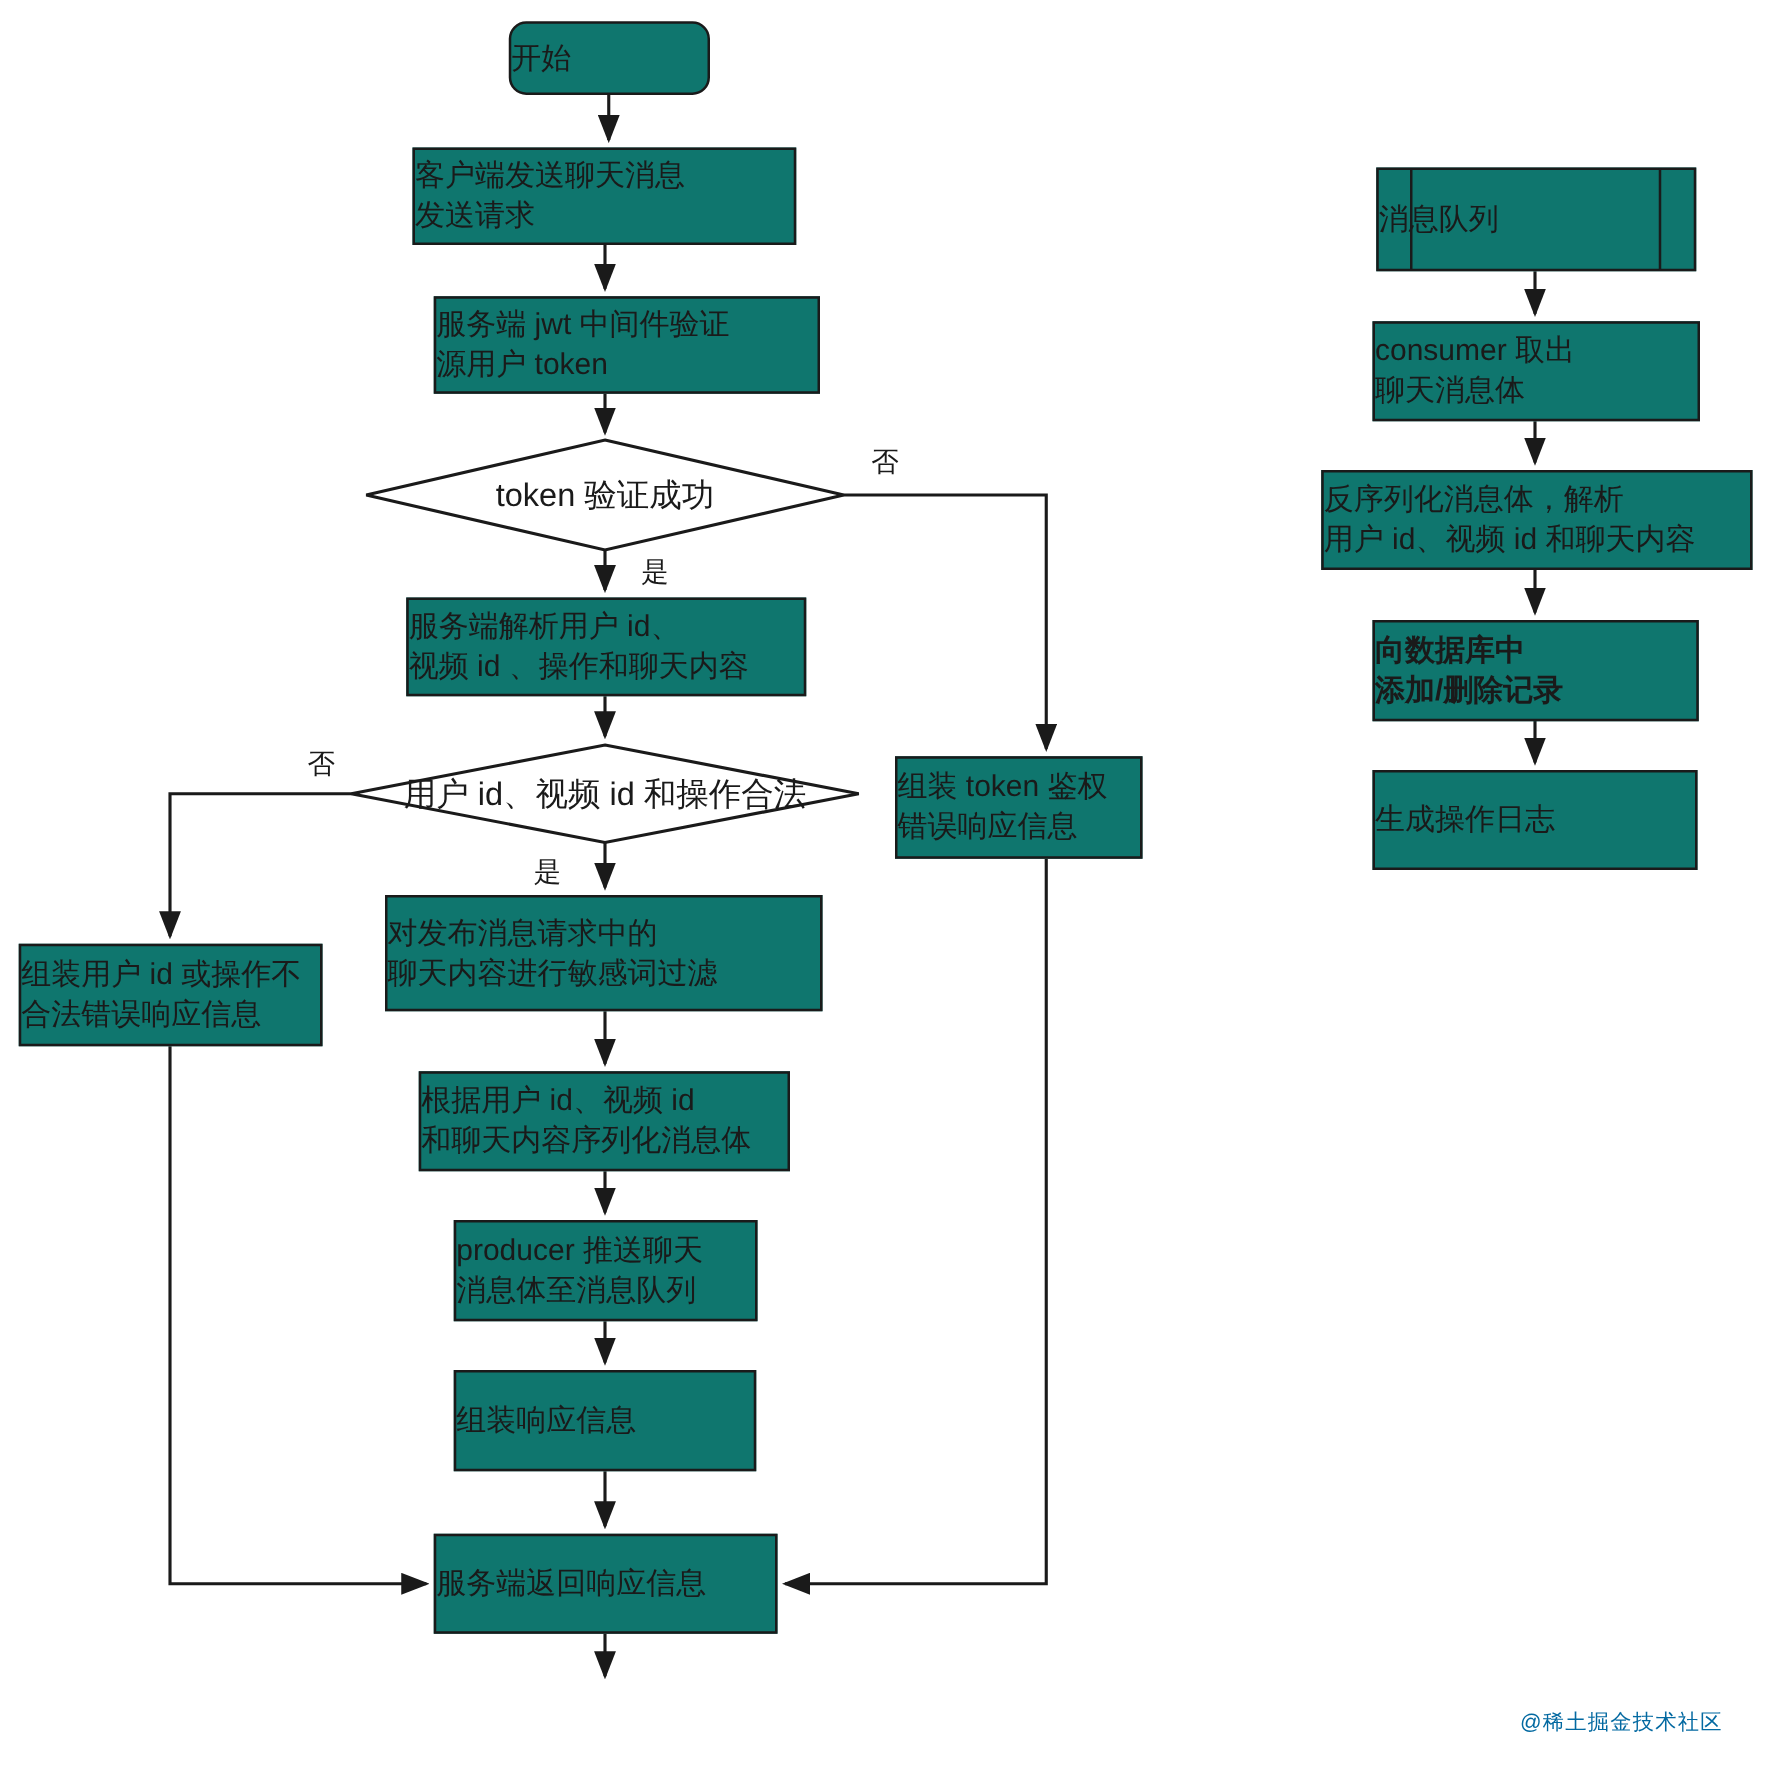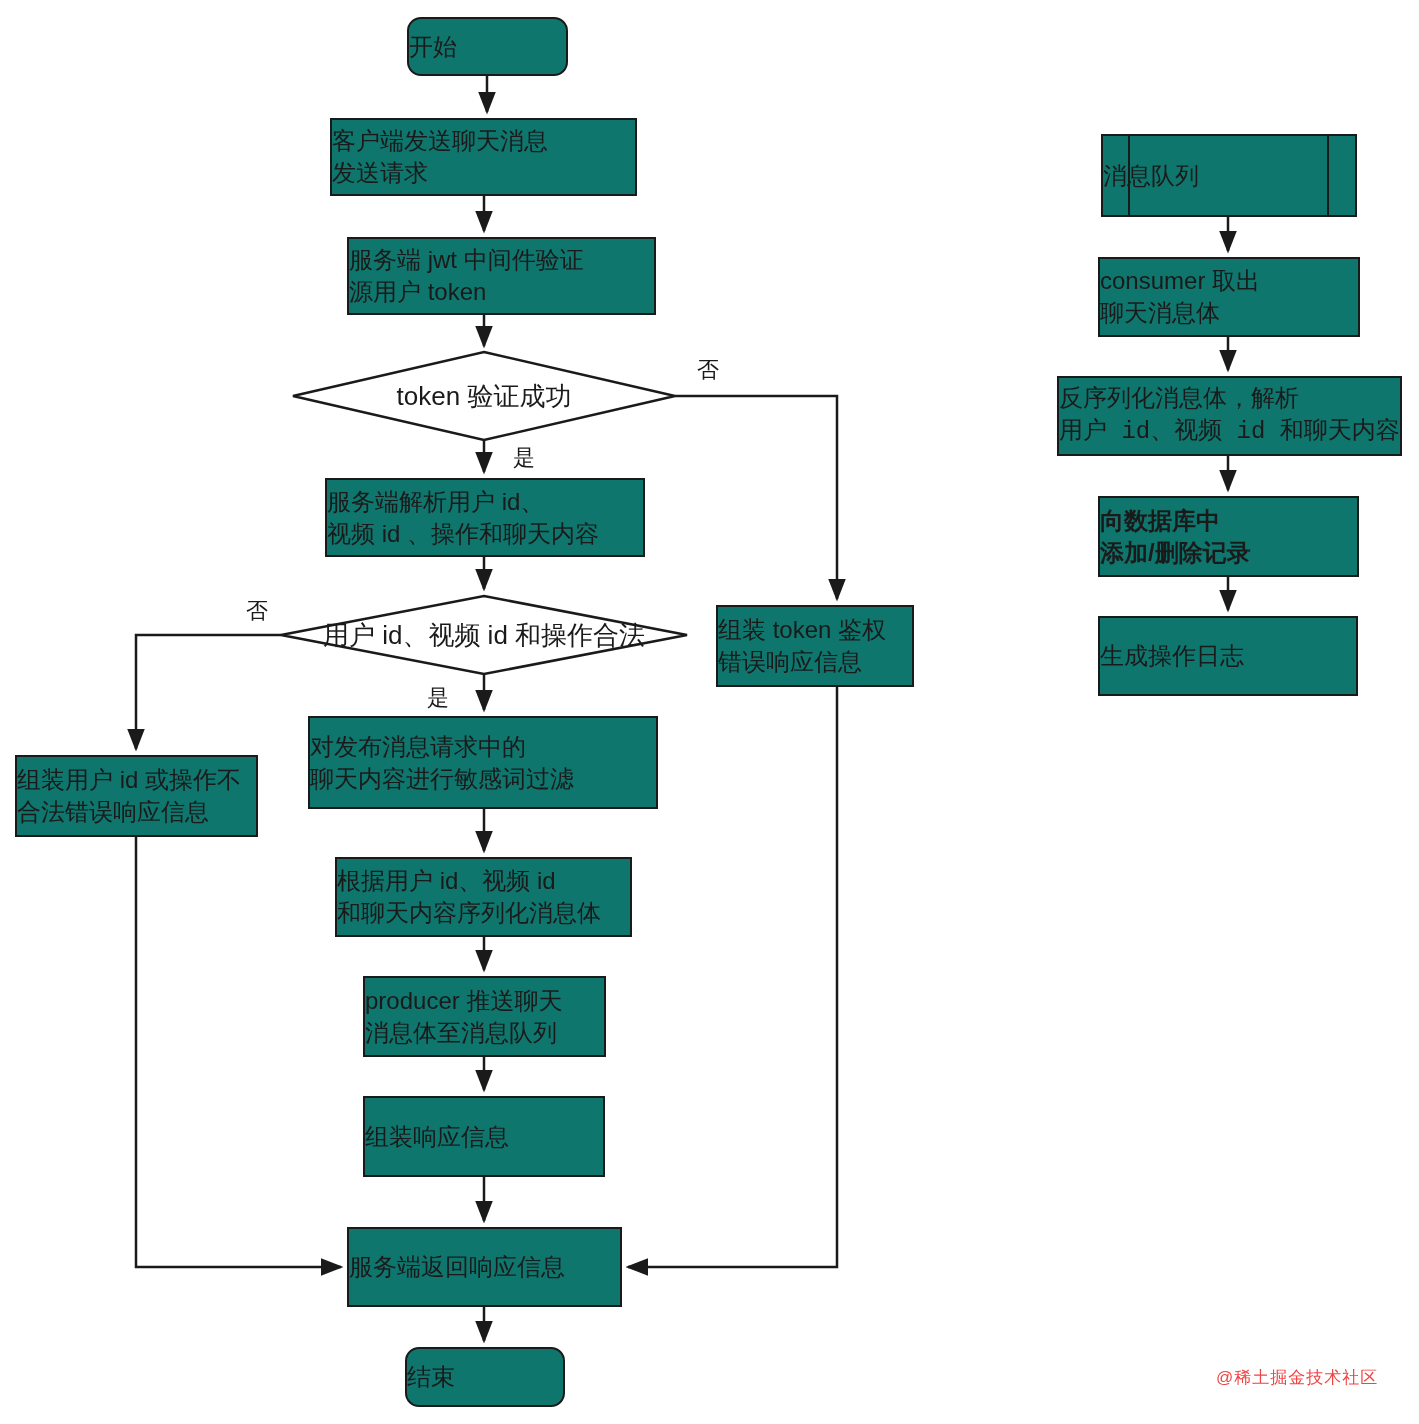--- a/index.html
+++ b/index.html
@@ -32,21 +32,21 @@
     position:absolute;z-index:2;
     display:flex;align-items:center;justify-content:center;
     font-size:26px;white-space:nowrap;
   }
   .edge-label{
     position:absolute;z-index:2;
     font-size:22px;white-space:nowrap;
   }
   .watermark{
     position:absolute;z-index:2;
-    font-size:17px;color:#ef4444;letter-spacing:1px;
+    font-size:17px;color:#0369a1;letter-spacing:1px;
   }
 </style>
 </head>
 <body>
 
 <div id="canvas">
 
   <svg id="wires" width="1419" height="1424" viewBox="0 0 1419 1424">
     <defs>
       <marker id="arrow" markerWidth="9" markerHeight="7" refX="8" refY="3.5" orient="auto" markerUnits="strokeWidth">
@@ -122,23 +122,20 @@
   </div>
 
   <div class="node" style="left:363px;top:1096px;width:242px;height:81px;">
     <span>组装响应信息</span>
   </div>
 
   <div class="node" style="left:347px;top:1227px;width:275px;height:80px;">
     <span>服务端返回响应信息</span>
   </div>
 
-  <div class="node rounded" style="left:405px;top:1347px;width:160px;height:60px;">
-    <span>结束</span>
-  </div>
 
   <div class="node" style="left:15px;top:755px;width:243px;height:82px;">
     <span>组装用户 id 或操作不</span>
     <span>合法错误响应信息</span>
   </div>
 
   <div class="node" style="left:716px;top:605px;width:198px;height:82px;">
     <span>组装 token 鉴权</span>
     <span>错误响应信息</span>
   </div>
@@ -147,21 +144,21 @@
     <div class="mq-bar" style="left:25px;"></div>
     <div class="mq-bar" style="right:26px;"></div>
     <span>消息队列</span>
   </div>
 
   <div class="node" style="left:1098px;top:257px;width:262px;height:80px;">
     <span>consumer 取出</span>
     <span>聊天消息体</span>
   </div>
 
-  <div class="node" style="left:1057px;top:376px;width:345px;height:80px;font-family:Liberation Mono, monospace;">
+  <div class="node" style="left:1057px;top:376px;width:345px;height:80px;">
     <span>反序列化消息体，解析</span>
     <span>用户 id、视频 id 和聊天内容</span>
   </div>
 
   <div class="node" style="left:1098px;top:496px;width:261px;height:81px;font-weight:bold;">
     <span>向数据库中</span>
     <span>添加/删除记录</span>
   </div>
 
   <div class="node" style="left:1098px;top:616px;width:260px;height:80px;">

